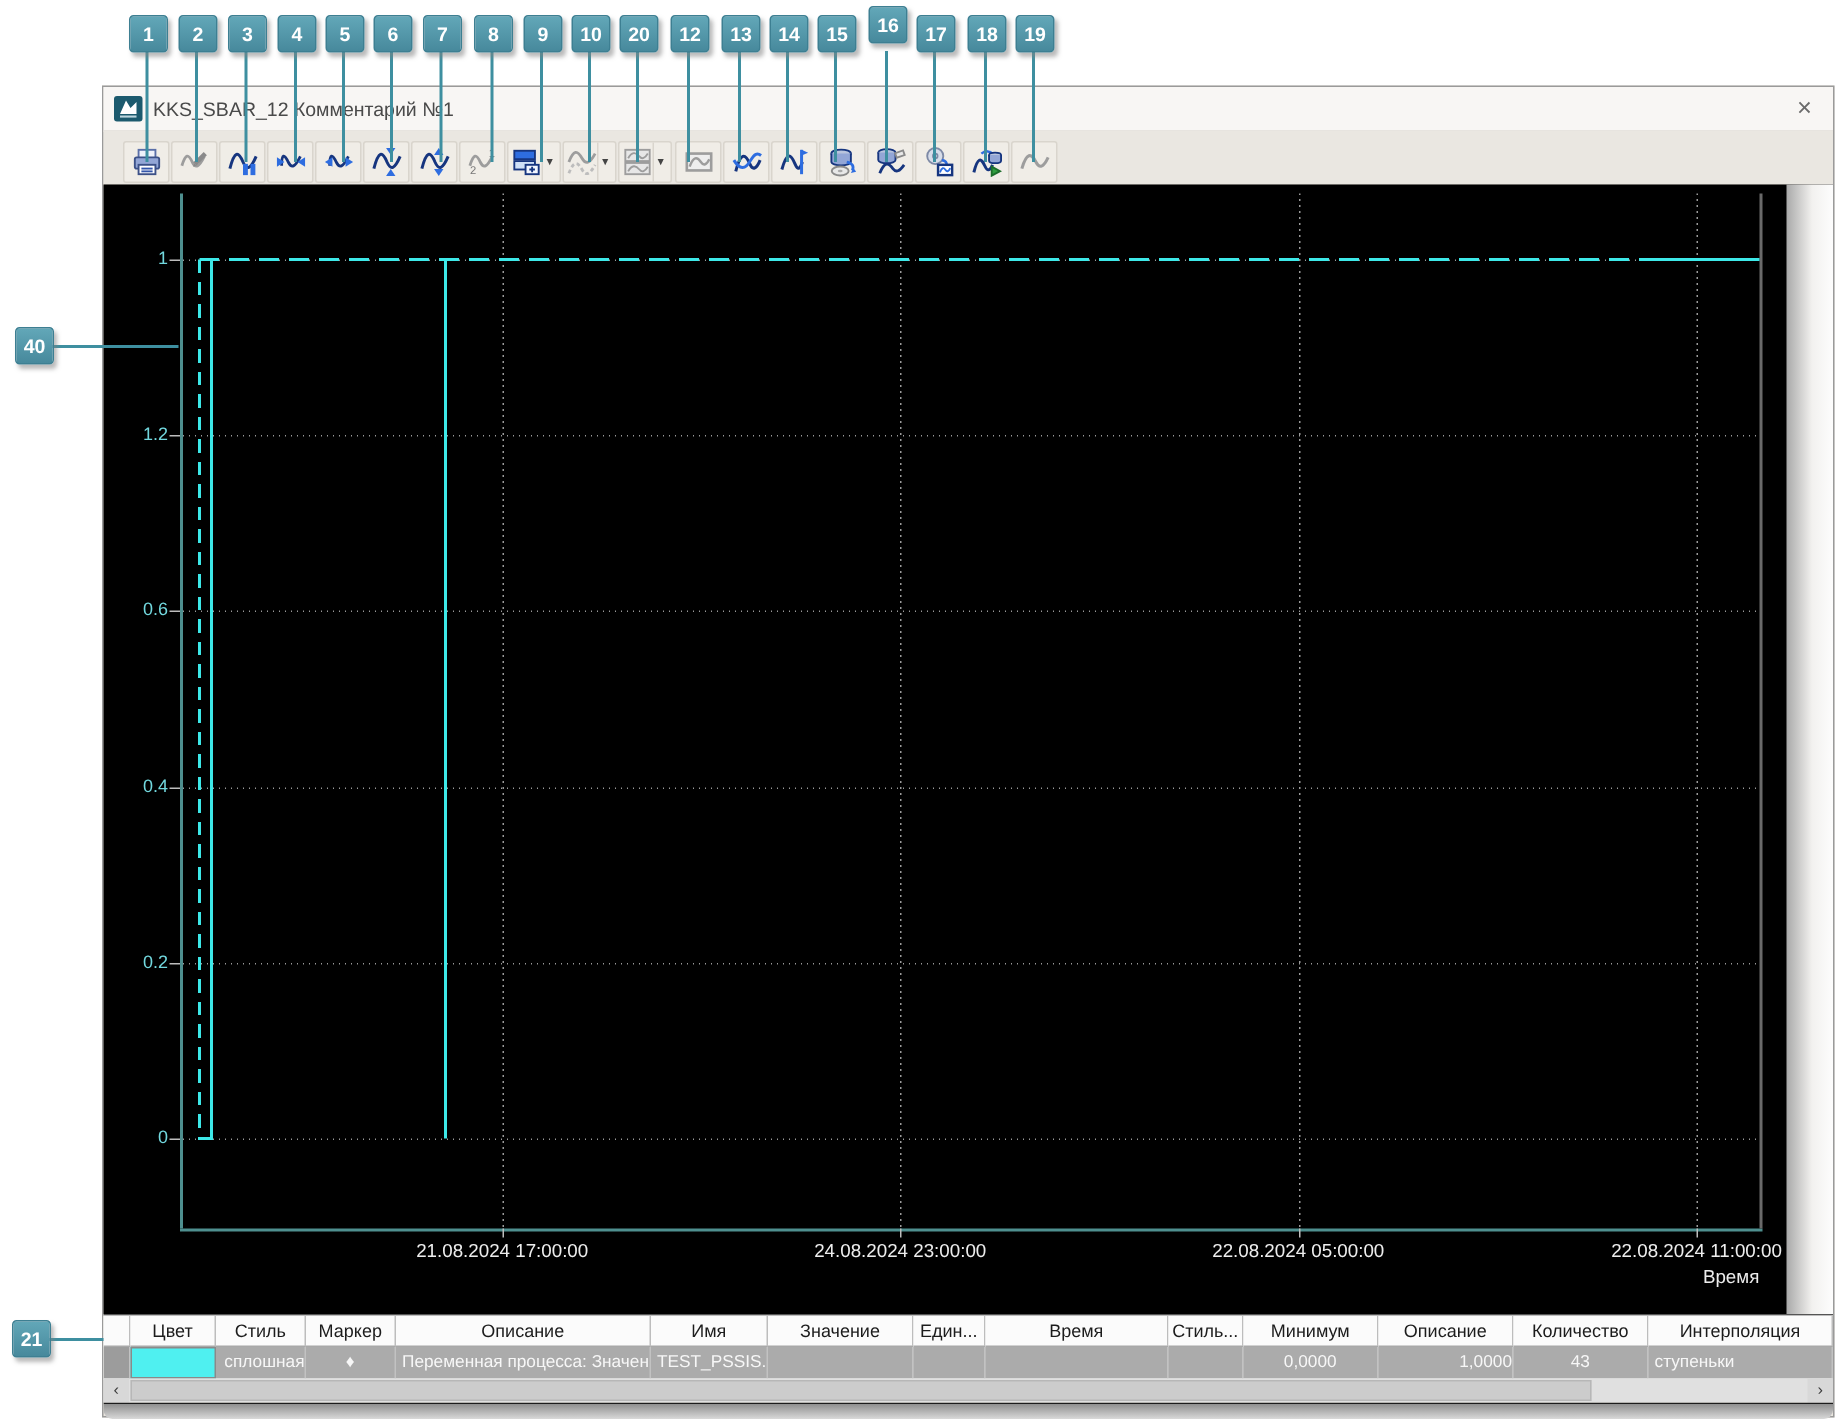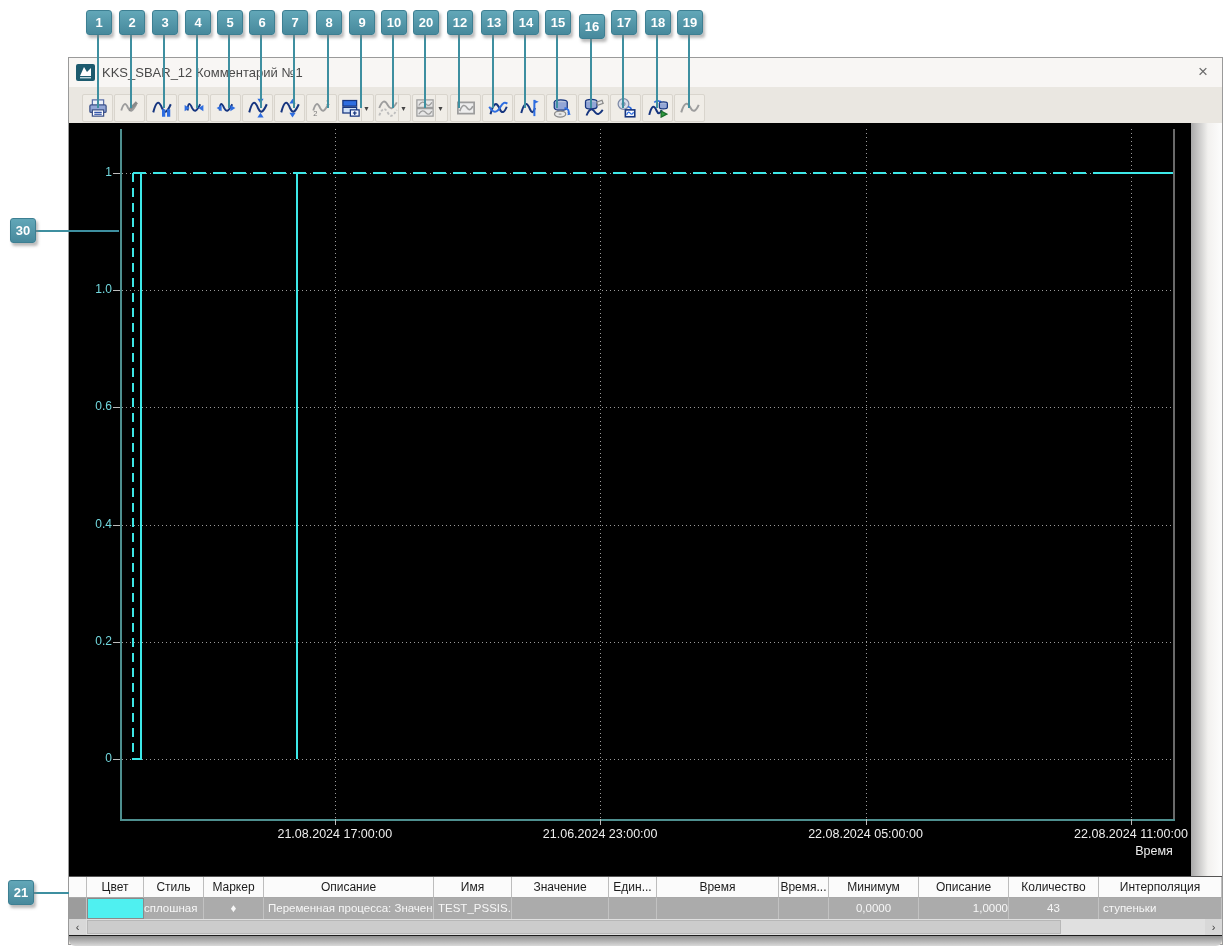--- a/index.html
+++ b/index.html
@@ -97,29 +97,29 @@
       <div class="badge" style="left: 413px; top: 10px;">20</div>
       <div class="cline" style="left: 424px; top: 34px; width: 2px; height: 74px;"></div>
       <div class="badge" style="left: 447px; top: 10px;">12</div>
       <div class="cline" style="left: 458px; top: 34px; width: 2px; height: 74px;"></div>
       <div class="badge" style="left: 481px; top: 10px;">13</div>
       <div class="cline" style="left: 492px; top: 34px; width: 2px; height: 74px;"></div>
       <div class="badge" style="left: 513px; top: 10px;">14</div>
       <div class="cline" style="left: 524px; top: 34px; width: 2px; height: 74px;"></div>
       <div class="badge" style="left: 545px; top: 10px;">15</div>
       <div class="cline" style="left: 556px; top: 34px; width: 2px; height: 74px;"></div>
-      <div class="badge" style="left: 579px; top: 14px;">16</div>
+      <div class="badge" style="left: 579px; top: 4px;">16</div>
       <div class="cline" style="left: 590px; top: 34px; width: 2px; height: 74px;"></div>
       <div class="badge" style="left: 611px; top: 10px;">17</div>
       <div class="cline" style="left: 622px; top: 34px; width: 2px; height: 74px;"></div>
       <div class="badge" style="left: 645px; top: 10px;">18</div>
       <div class="cline" style="left: 656px; top: 34px; width: 2px; height: 74px;"></div>
       <div class="badge" style="left: 677px; top: 10px;">19</div>
       <div class="cline" style="left: 688px; top: 34px; width: 2px; height: 74px;"></div>
-      <div class="badge" style="left: 10px; top: 218px;">30</div>
+      <div class="badge" style="left: 10px; top: 218px;">40</div>
       <div class="cline" style="left: 35px; top: 230px; width: 84px; height: 2px;"></div>
       <div class="badge" style="left: 8px; top: 880px;">21</div>
       <div class="cline" style="left: 33px; top: 892px; width: 36px; height: 2px;"></div>
     </div>
 
   <div class="window">
 
     <div class="titlebar">
       <div class="appicon">
         <svg width="13" height="13" viewBox="0 0 13 13">
@@ -320,39 +320,39 @@
     <div class="chartarea" id="chart">
       <div class="rstrip"></div>
     <div class="axis" style="left: 51px; top: 6px; width: 2px; height: 690px;"></div>
         <div class="axis" style="left: 51px; top: 696px; width: 1055px; height: 2px;"></div>
         <div class="rframe" style="left: 1104px; top: 6px; width: 2px; height: 690px;"></div>
         <div class="hgrid" style="left: 53px; top: 50px; width: 1051px;"></div>
         <div class="ytickmark" style="left: 44px; top: 50px;"></div>
         <div class="ylab" style="left: 5px; top: 42px;">1</div>
         <div class="hgrid" style="left: 53px; top: 167.2px; width: 1051px;"></div>
         <div class="ytickmark" style="left: 44px; top: 167.2px;"></div>
-        <div class="ylab" style="left: 5px; top: 159.2px;">1.0</div>
+        <div class="ylab" style="left: 5px; top: 159.2px;">1.2</div>
         <div class="hgrid" style="left: 53px; top: 284.4px; width: 1051px;"></div>
         <div class="ytickmark" style="left: 44px; top: 284.4px;"></div>
         <div class="ylab" style="left: 5px; top: 276.4px;">0.6</div>
         <div class="hgrid" style="left: 53px; top: 401.6px; width: 1051px;"></div>
         <div class="ytickmark" style="left: 44px; top: 401.6px;"></div>
         <div class="ylab" style="left: 5px; top: 393.6px;">0.4</div>
         <div class="hgrid" style="left: 53px; top: 518.8px; width: 1051px;"></div>
         <div class="ytickmark" style="left: 44px; top: 518.8px;"></div>
         <div class="ylab" style="left: 5px; top: 510.8px;">0.2</div>
         <div class="hgrid" style="left: 53px; top: 636px; width: 1051px;"></div>
         <div class="ytickmark" style="left: 44px; top: 636px;"></div>
         <div class="ylab" style="left: 5px; top: 628px;">0</div>
         <div class="vgrid" style="left: 265.812px; top: 6px; height: 690px;"></div>
         <div class="xtickmark" style="left: 265.812px; top: 696px;"></div>
         <div class="xlab" style="left: 180.812px; top: 704px;">21.08.2024 17:00:00</div>
         <div class="vgrid" style="left: 531.168px; top: 6px; height: 690px;"></div>
         <div class="xtickmark" style="left: 531.168px; top: 696px;"></div>
-        <div class="xlab" style="left: 446.168px; top: 704px;">21.06.2024 23:00:00</div>
+        <div class="xlab" style="left: 446.168px; top: 704px;">24.08.2024 23:00:00</div>
         <div class="vgrid" style="left: 796.524px; top: 6px; height: 690px;"></div>
         <div class="xtickmark" style="left: 796.524px; top: 696px;"></div>
         <div class="xlab" style="left: 711.524px; top: 704px;">22.08.2024 05:00:00</div>
         <div class="vgrid" style="left: 1061.88px; top: 6px; height: 690px;"></div>
         <div class="xtickmark" style="left: 1061.88px; top: 696px;"></div>
         <div class="xlab" style="left: 977px; top: 704px;">22.08.2024 11:00:00</div>
         <div class="xaxisname" style="left: 1013.88px; top: 721px;">Время</div>
         <div class="tseg t-dash-v" style="left: 62.9519px; top: 50px; width: 2px; height: 586px;"></div>
         <div class="tseg t-solid" style="left: 70.9547px; top: 50px; width: 2px; height: 586px;"></div>
         <div class="tseg t-solid" style="left: 62.583px; top: 635px; width: 10.7406px; height: 2px;"></div>
@@ -365,30 +365,30 @@
         <div class="trow">
           <div class="th" style="width: 18px; min-width: 18px;"></div>
           <div class="th" style="width: 57px; min-width: 57px;">Цвет</div>
           <div class="th" style="width: 60px; min-width: 60px;">Стиль</div>
           <div class="th" style="width: 60px; min-width: 60px;">Маркер</div>
           <div class="th" style="width: 170px; min-width: 170px;">Описание</div>
           <div class="th" style="width: 78px; min-width: 78px;">Имя</div>
           <div class="th" style="width: 97px; min-width: 97px;">Значение</div>
           <div class="th" style="width: 48px; min-width: 48px;">Един...</div>
           <div class="th" style="width: 122px; min-width: 122px;">Время</div>
-          <div class="th" style="width: 50px; min-width: 50px;">Время...</div>
+          <div class="th" style="width: 50px; min-width: 50px;">Стиль...</div>
           <div class="th" style="width: 90px; min-width: 90px;">Минимум</div>
           <div class="th" style="width: 90px; min-width: 90px;">Описание</div>
           <div class="th" style="width: 90px; min-width: 90px;">Количество</div>
           <div class="th" style="width: 123px; min-width: 123px;">Интерполяция</div>
         </div>
         <div class="trow">
           <div class="td sel" style="width: 18px; min-width: 18px; text-align: left;"></div>
           <div class="td swatch" style="width: 57px; min-width: 57px; text-align: center;"></div>
-          <div class="td" style="width: 60px; min-width: 60px; text-align: left;">сплошная</div>
+          <div class="td" style="width: 60px; min-width: 60px; text-align: right;">сплошная</div>
           <div class="td" style="width: 60px; min-width: 60px; text-align: center;">♦</div>
           <div class="td" style="width: 170px; min-width: 170px; text-align: left; padding-left: 4px;">Переменная процесса: Значение да...</div>
           <div class="td" style="width: 78px; min-width: 78px; text-align: left; padding-left: 4px;">TEST_PSSIS...</div>
           <div class="td" style="width: 97px; min-width: 97px; text-align: center;"></div>
           <div class="td" style="width: 48px; min-width: 48px; text-align: center;"></div>
           <div class="td" style="width: 122px; min-width: 122px; text-align: center;"></div>
           <div class="td" style="width: 50px; min-width: 50px; text-align: center;"></div>
           <div class="td" style="width: 90px; min-width: 90px; text-align: center;">0,0000</div>
           <div class="td" style="width: 90px; min-width: 90px; text-align: right;">1,0000</div>
           <div class="td" style="width: 90px; min-width: 90px; text-align: center;">43</div>

